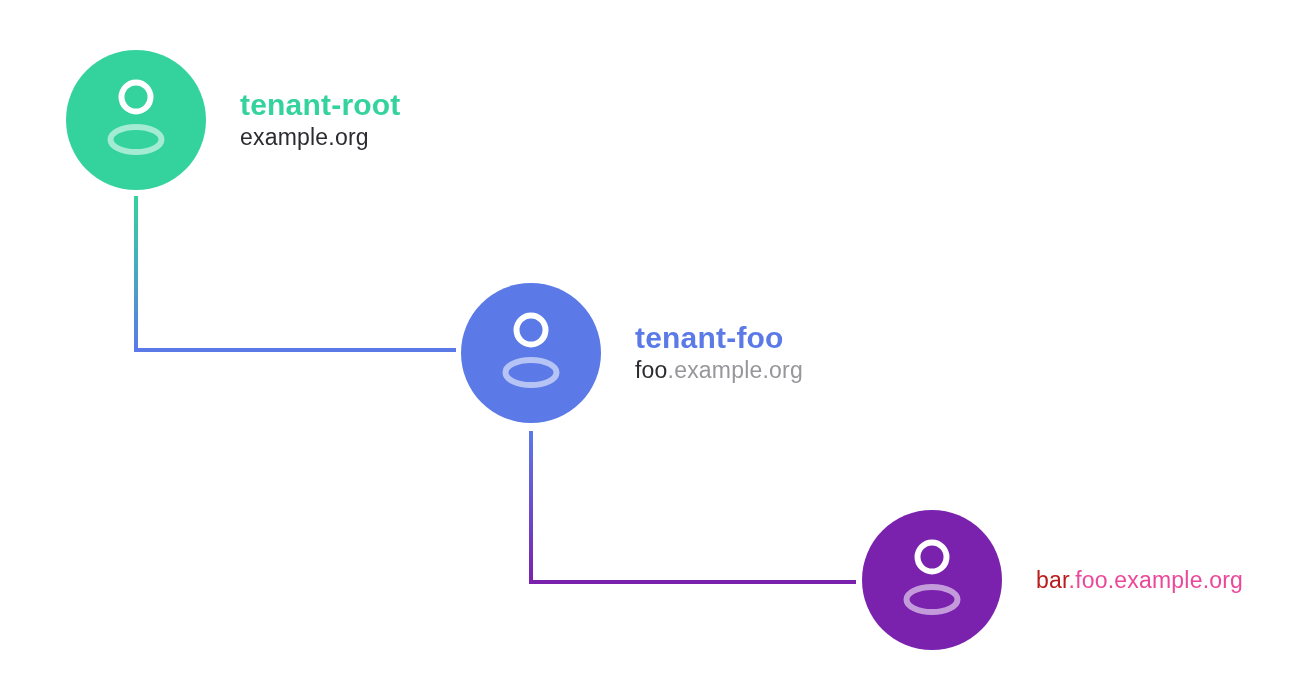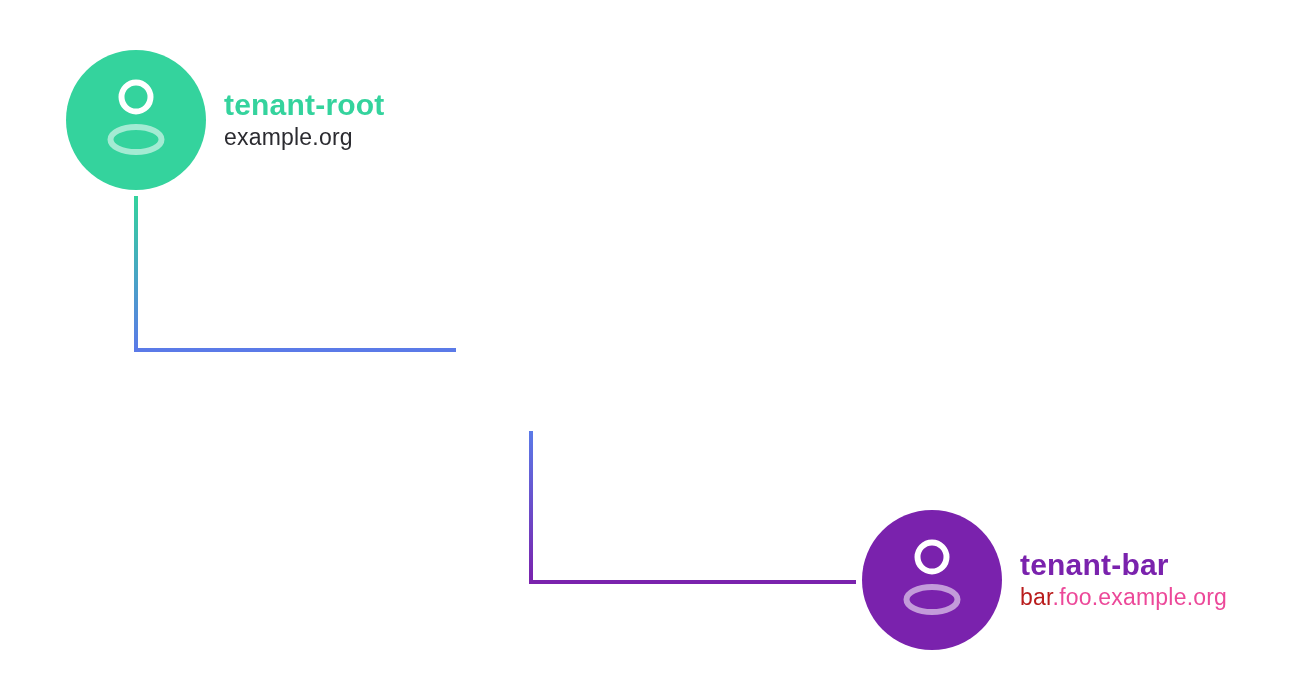--- a/index.html
+++ b/index.html
@@ -18,21 +18,21 @@
   .connector-layer {
     position: absolute;
     left: 0;
     top: 0;
     z-index: 1;
   }
   .node {
     position: absolute;
     display: flex;
     align-items: center;
-    gap: 18px;
+    gap: 34px;
     z-index: 2;
   }
   .avatar {
     width: 140px;
     height: 140px;
     flex: 0 0 140px;
   }
   .avatar .head {
     fill: none;
     stroke: #ffffff;
@@ -92,28 +92,40 @@
       <ellipse class="torso" cx="70" cy="89.5" rx="25.5" ry="12.5"></ellipse>
     </svg>
     <div class="label">
       <div class="title" style="color: rgb(52, 211, 157);">tenant-root</div>
       <div class="domain">
         <span style="color: rgb(43, 43, 48);">example.org</span><span style="color: rgb(151, 151, 155);"></span>
       </div>
     </div>
   </div>
 
+  <div class="node node-foo">
+    <svg class="avatar" viewBox="0 0 140 140">
+      <circle cx="70" cy="70" r="70" fill="#5b7ae8"></circle>
+      <circle class="head" cx="70" cy="47" r="14.5"></circle>
+      <ellipse class="torso" cx="70" cy="89.5" rx="25.5" ry="12.5"></ellipse>
+    </svg>
+    <div class="label">
+      <div class="title" style="color: rgb(91, 122, 232);">tenant-foo</div>
+      <div class="domain">
+        <span style="color: rgb(43, 43, 48);">foo</span><span style="color: rgb(151, 151, 155);">.example.org</span>
+      </div>
+    </div>
+  </div>
 
   <div class="node node-bar">
     <svg class="avatar" viewBox="0 0 140 140">
       <circle cx="70" cy="70" r="70" fill="#7a22ad"></circle>
       <circle class="head" cx="70" cy="47" r="14.5"></circle>
       <ellipse class="torso" cx="70" cy="89.5" rx="25.5" ry="12.5"></ellipse>
     </svg>
     <div class="label">
-      <div class="title" style="color: rgb(122, 34, 173);">tenant-bar</div>
       <div class="domain">
         <span style="color: #b91c1c;">bar</span><span style="color: #ec4899;">.foo.example.org</span>
       </div>
     </div>
   </div>
 
 </div>
 
 </body></html>

